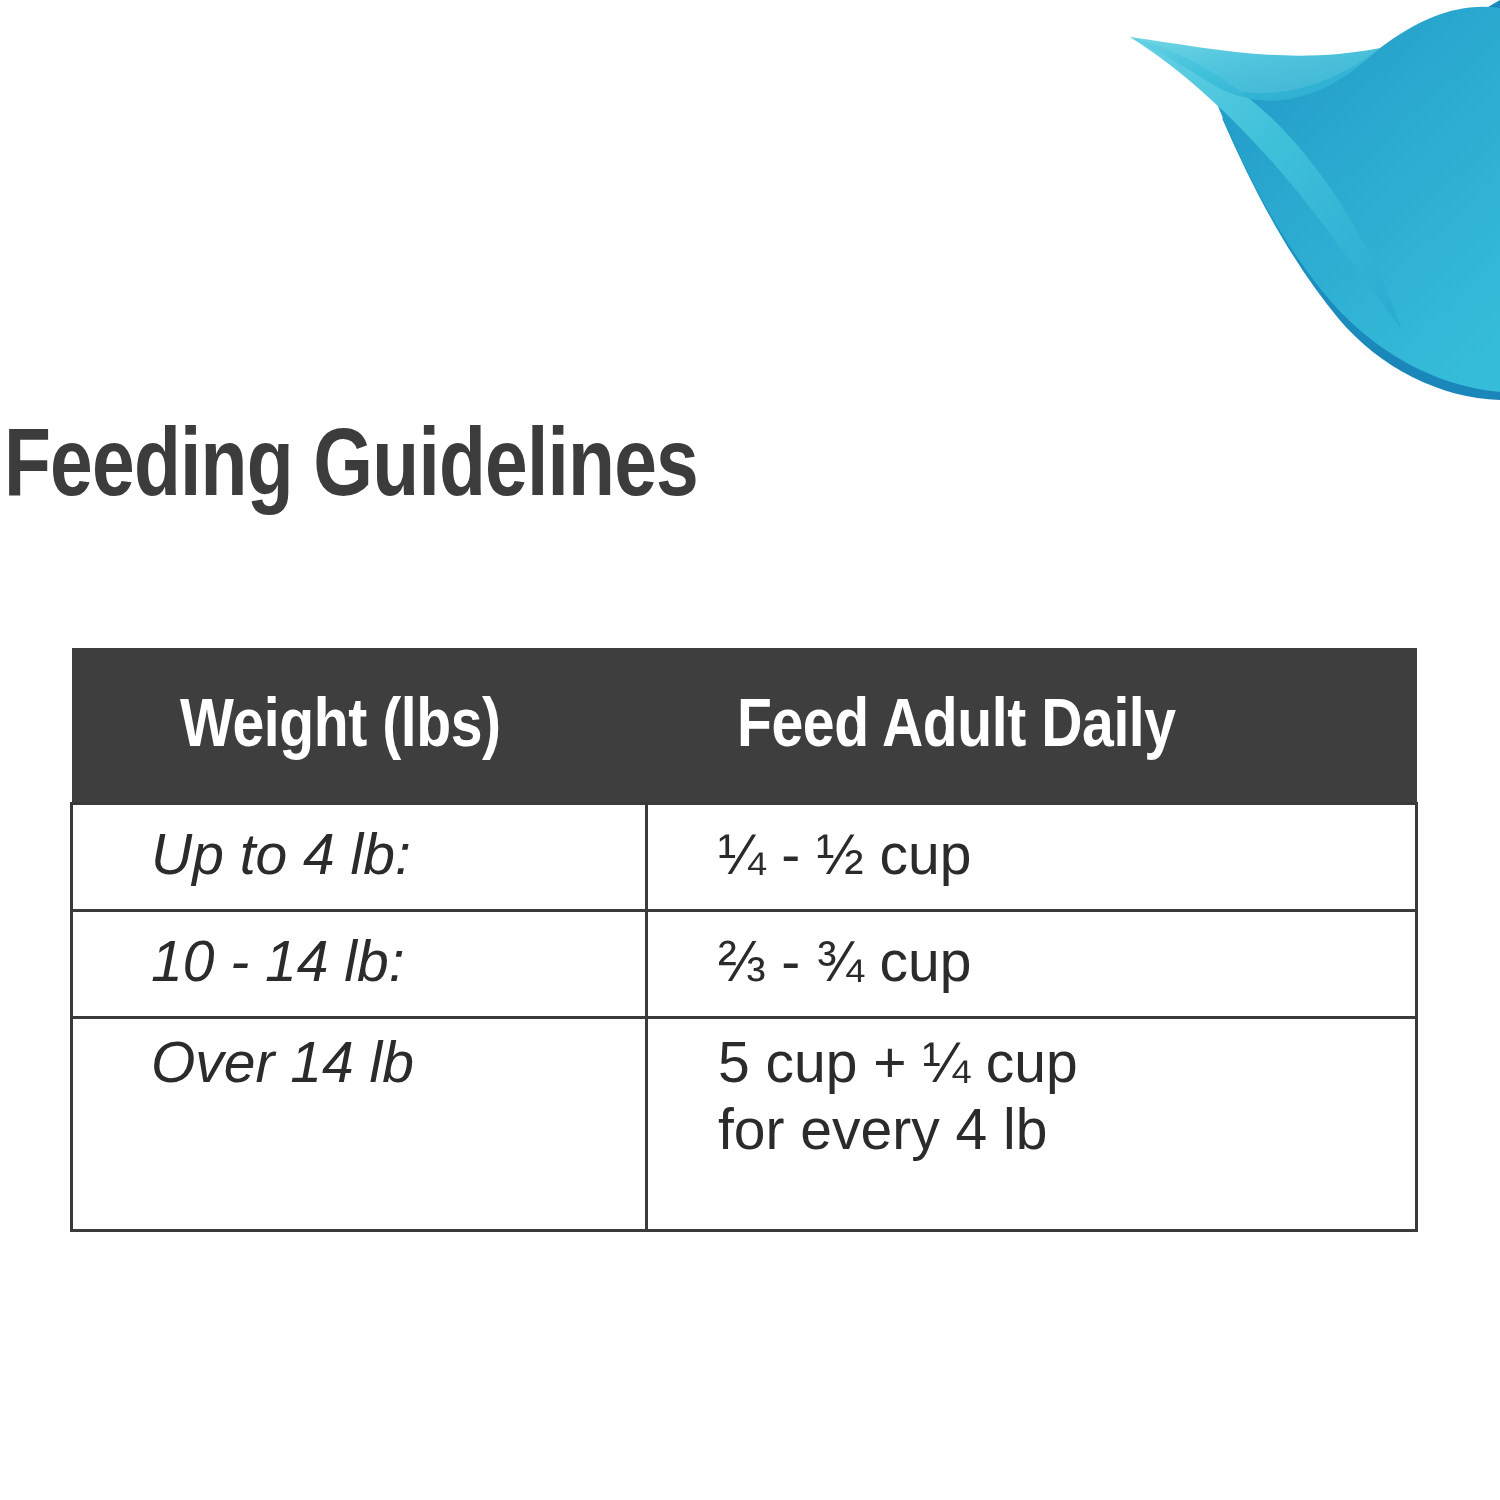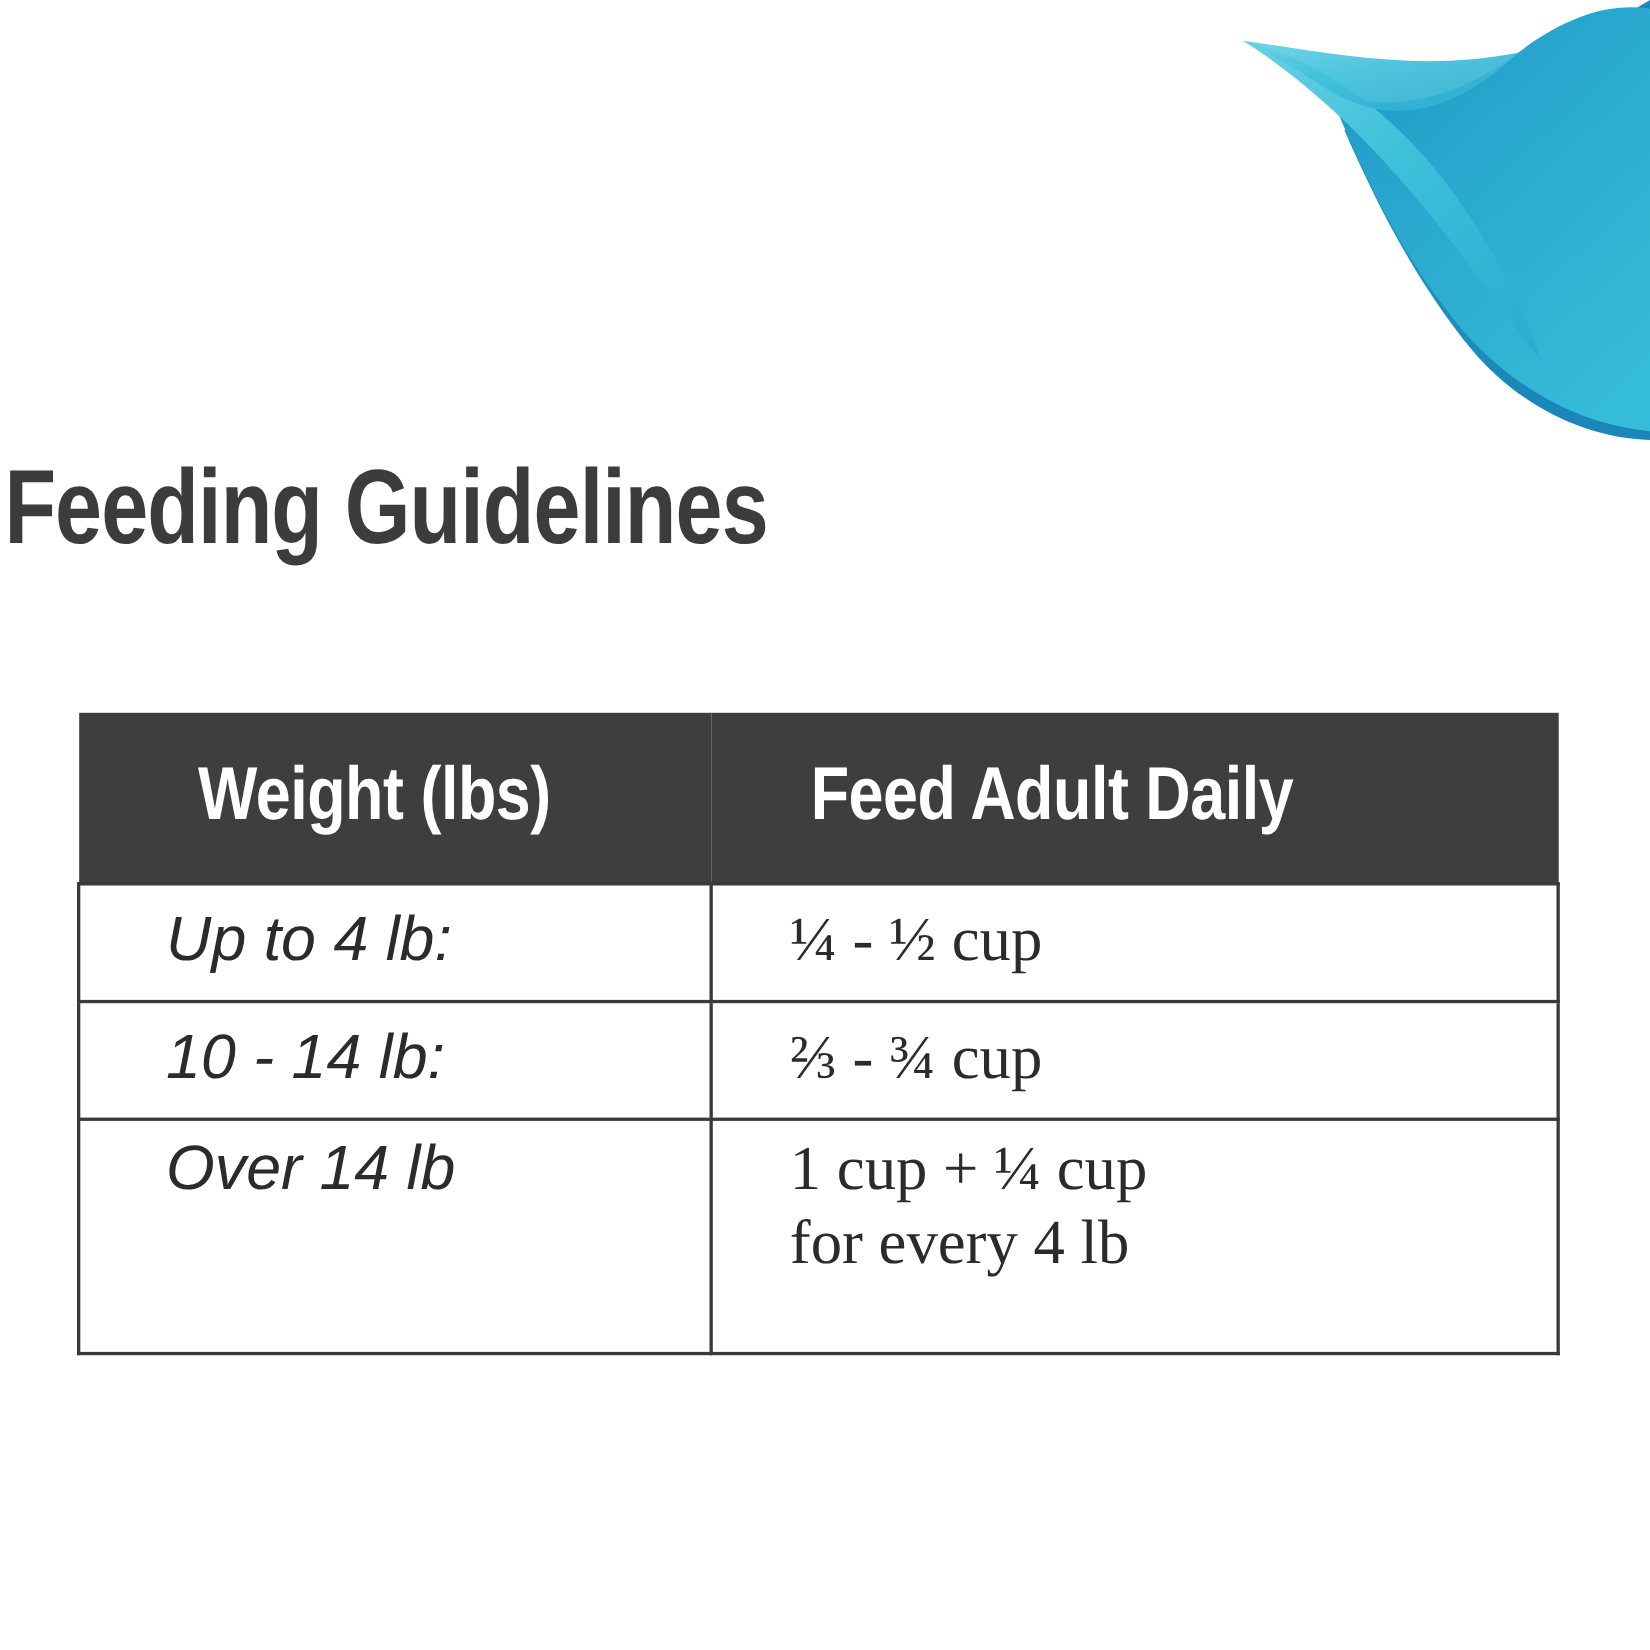--- a/index.html
+++ b/index.html
@@ -89,21 +89,21 @@
     font-weight: 400;
     vertical-align: middle;
     padding: 10px 0 14px 0;
     background: #ffffff;
   }
   tbody td .cell-inner {
     display: block;
     white-space: pre-line;
   }
   tbody td.td-weight .cell-inner { margin-left: 78px; font-style: italic; }
-  tbody td.td-feed   .cell-inner { margin-left: 70px; font-family: Liberation Serif, serif; }
+  tbody td.td-feed   .cell-inner { margin-left: 70px; }
 
   tbody tr.row-tall td { height: 186px; vertical-align: top; }
   tbody tr td { height: 80px; }
 </style>
 </head>
 <body>
 
 <div id="swoosh-graphic">
   <svg viewBox="0 0 420 420" xmlns="http://www.w3.org/2000/svg" preserveAspectRatio="none">
     <defs>
@@ -167,19 +167,19 @@
         </td>
         <td class="td-feed">
           <span class="cell-inner">⅔ - ¾ cup</span>
         </td>
       </tr>
       <tr class="row-tall">
         <td class="td-weight">
           <span class="cell-inner">Over 14 lb</span>
         </td>
         <td class="td-feed">
-          <span class="cell-inner">1 cup +  ¼ cup
+          <span class="cell-inner">5 cup +  ¼ cup
 for every 4 lb</span>
         </td>
       </tr>
     </tbody>
   </table>
 </div>
 
 </body></html>

